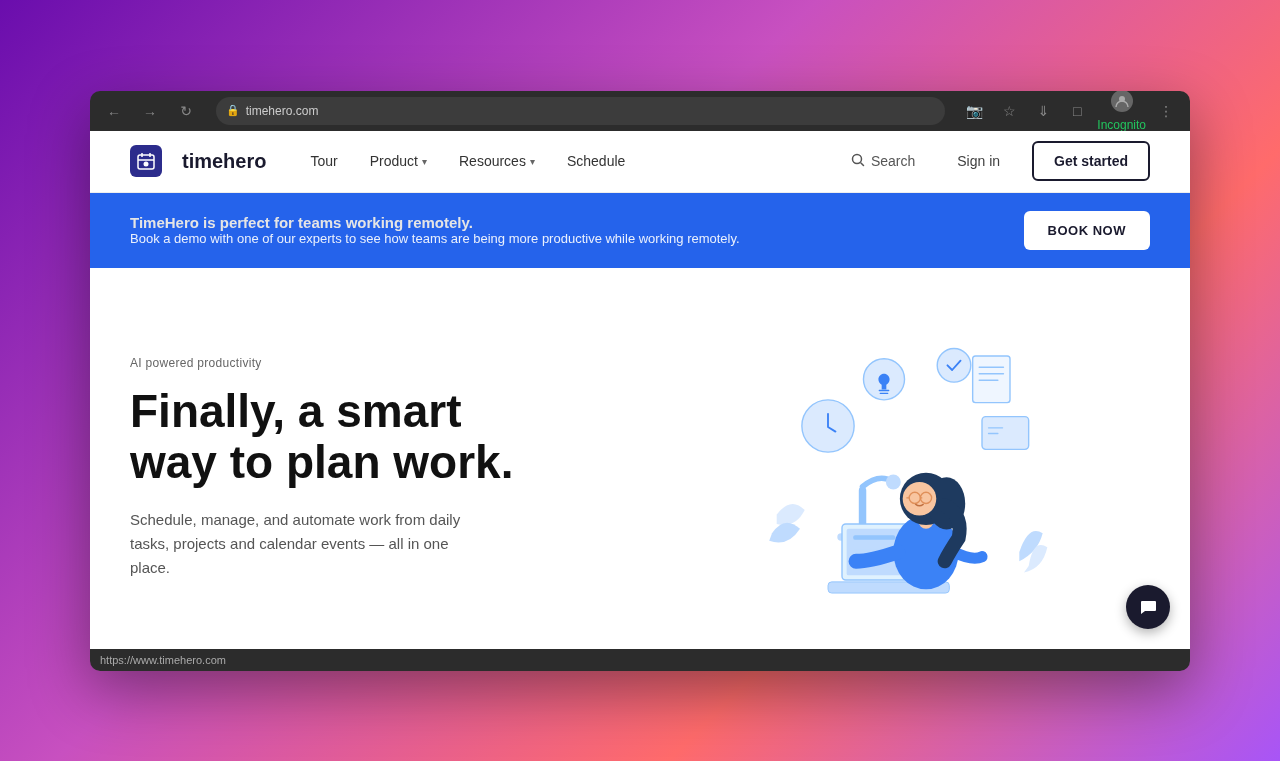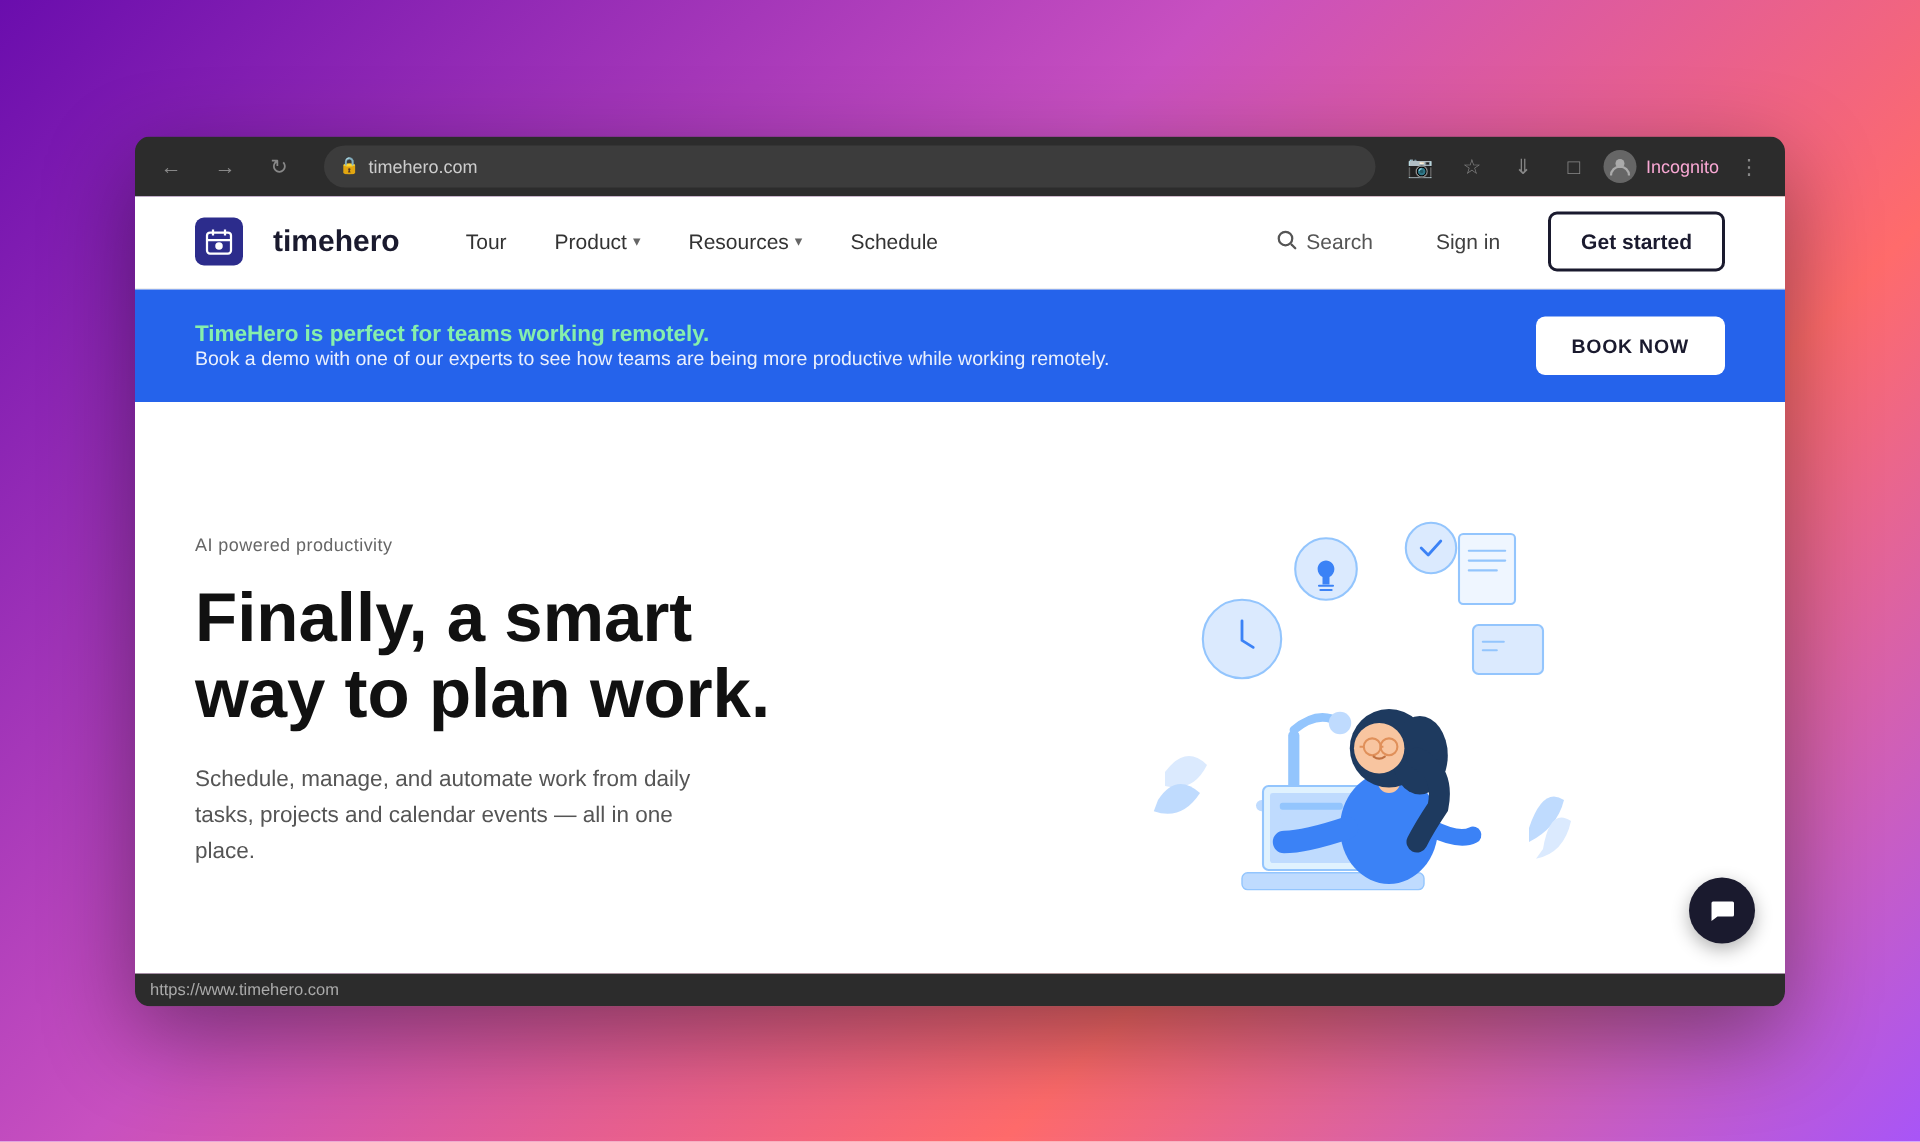--- a/index.html
+++ b/index.html
@@ -85,23 +85,24 @@
       cursor: pointer;
       display: flex;
       align-items: center;
       justify-content: center;
     }
 
     .incognito-btn {
       display: flex;
       align-items: center;
       gap: 6px;
-      color: #f9a8d4;
+      color: #22c55e;
       font-size: 12px;
       cursor: pointer;
+      flex-direction: column;
     }
 
     .incognito-avatar {
       width: 22px;
       height: 22px;
       border-radius: 50%;
       background: #666;
       display: flex;
       align-items: center;
       justify-content: center;
@@ -228,21 +229,21 @@
       padding: 18px 40px;
       display: flex;
       align-items: center;
       justify-content: space-between;
       flex-shrink: 0;
     }
 
     .banner-text .banner-title {
       font-size: 15px;
       font-weight: 700;
-      color: #86efac;
+      color: #e5e5e5;
       margin-bottom: 0;
     }
 
     .banner-text .banner-subtitle {
       font-size: 13px;
       color: rgba(255,255,255,0.9);
     }
 
     .book-now-btn {
       background: white;

